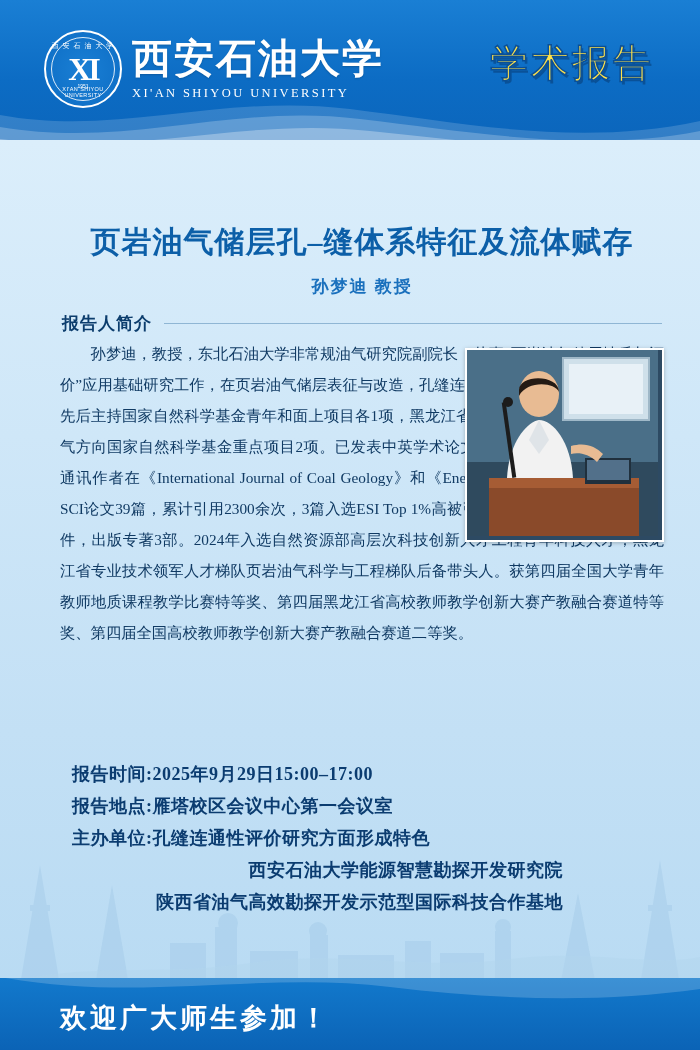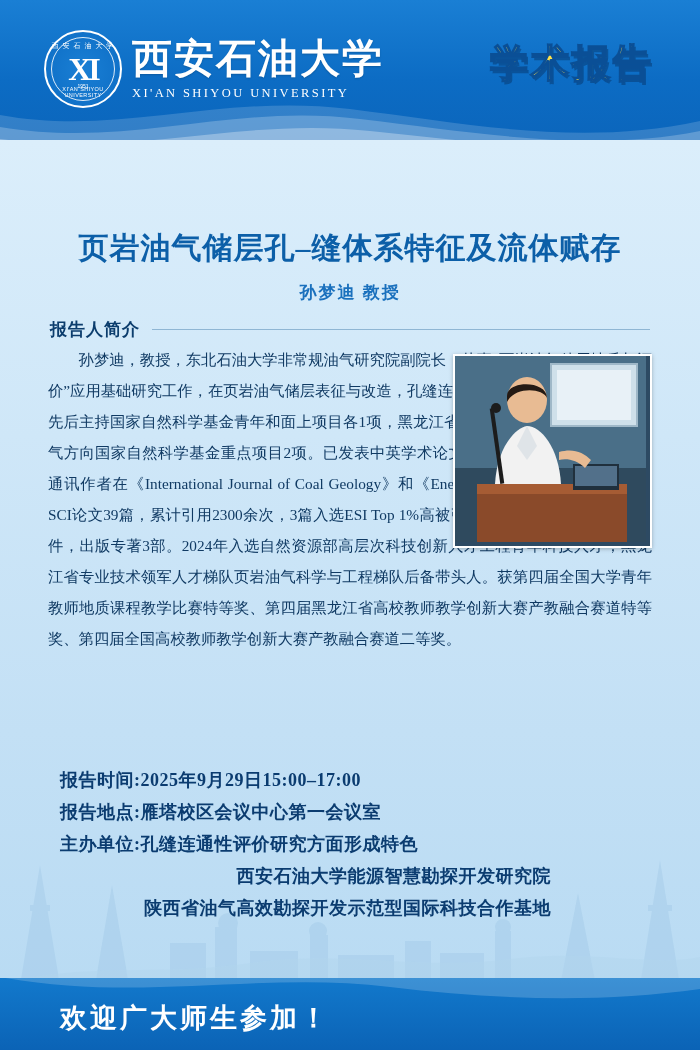--- a/index.html
+++ b/index.html
@@ -110,21 +110,21 @@
     font-size: 12.5px;
     letter-spacing: 2.4px;
     margin-top: 5px;
     font-family: "Liberation Serif", serif;
   }
   .badge {
     position: absolute;
     right: 46px; top: 38px;
     color: #ffe24a;
     font-size: 38px;
-    font-weight: bold;
+    font-weight: normal;
     font-family: "Liberation Serif", serif;
     letter-spacing: 3px;
     -webkit-text-stroke: 1.5px #0a4f96;
     text-shadow: 2px 3px 0 rgba(8,60,116,0.55);
     text-align: right;
   }
 
   
   .body-bg {
     position: absolute;
@@ -160,22 +160,22 @@
     color: #ffffff;
     font-size: 27px;
     font-weight: bold;
     font-family: "Liberation Serif", serif;
     letter-spacing: 3px;
   }
 
   
   .content {
     position: absolute;
-    left: 0; top: 140px;
-    width: 572px; height: 845px; margin-top: 6px;
+    left: 12px; top: 140px;
+    width: 572px; height: 845px;
   }
   .title {
     position: absolute;
     left: 0; top: 82px;
     width: 700px;
     text-align: center;
     color: #0c5fa8;
     font-size: 30px;
     font-weight: bold;
     font-family: "Liberation Serif", serif;

